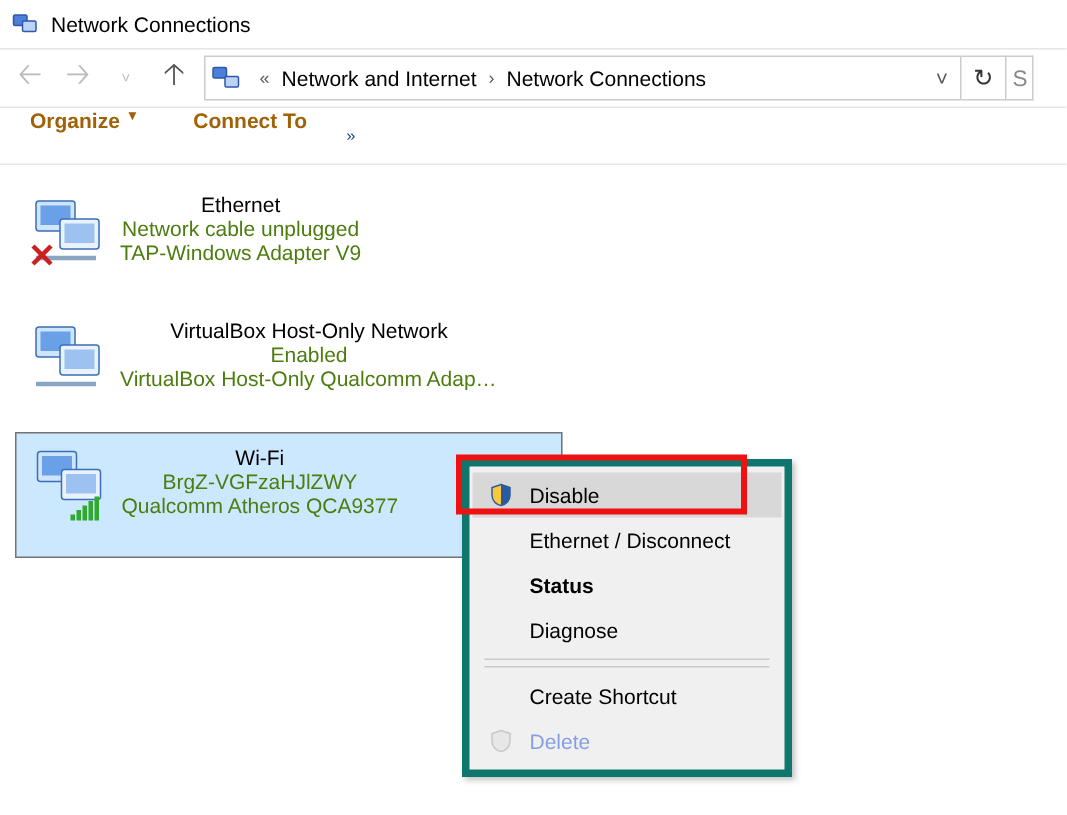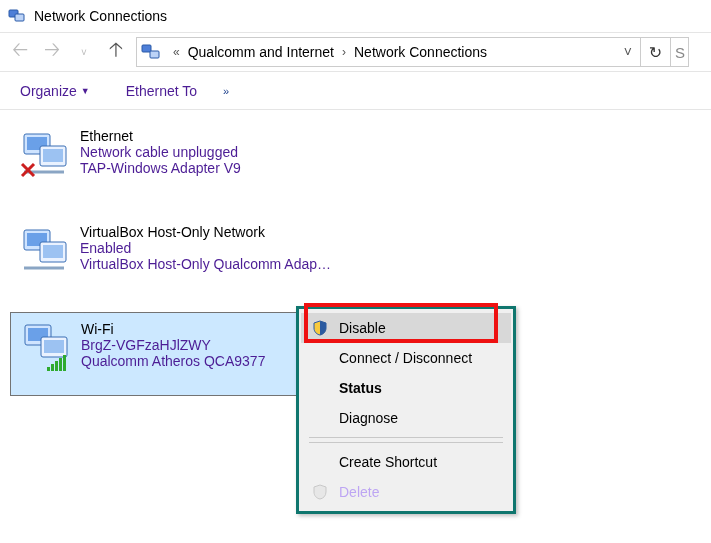--- a/index.html
+++ b/index.html
@@ -70,63 +70,65 @@
   }
   .cmd-bar {
     display:flex;
     align-items:center;
     height:38px;
     border-bottom:1px solid #e5e5e5;
     background:#fff;
     padding: 0 2px;
   }
   .cmd-item {
-    color:#4c1d95;
+    color:#a16207;
     padding: 0 18px;
     height:100%;
     display:flex;
-    align-items:center;
+    align-items:flex-start;
     cursor:default;
+    font-weight:bold;
   }
   .cmd-item .drop { font-size: 9px; margin-left:4px; }
   .cmd-overflow { color:#1a3e8b; padding:0 8px; font-size:11px;}
   .content {
     position: relative;
     padding: 10px 10px;
     display:flex;
     flex-wrap:wrap;
     align-content:flex-start;
-    gap: 12px;
+    gap: 0;
+    text-align: center;
   }
   .adapter {
     width: 365px;
     height: 84px;
     display:flex;
     align-items:flex-start;
     padding: 8px 8px 6px 8px;
   }
   .adapter.selected {
     background:#cce8ff;
     border:1px solid #737373;
   }
   .adapter .ico {
     width:54px;height:54px;flex-shrink:0;
     display:flex;align-items:center;justify-content:center;
     position:relative;
   }
   .adapter .txt { margin-left:8px; overflow:hidden; }
   .adapter .name { color:#000; white-space:nowrap; }
-  .adapter .l2, .adapter .l3 { color:#4c1d95; white-space:nowrap; overflow:hidden; text-overflow:ellipsis; }
+  .adapter .l2, .adapter .l3 { color:#4d7c0f; white-space:nowrap; overflow:hidden; text-overflow:ellipsis; }
   .context-menu {
     position:absolute;
-    left:296px;
+    left:308px;
     top:306px;
     width:220px;
     background:#f0f0f0;
-    border:3px solid #0f766e;
+    border:5px solid #0f766e;
     box-shadow: 2px 2px 4px rgba(0,0,0,0.25);
     padding: 4px 2px;
   }
   .ctx-item {
     height:30px;
     display:flex;
     align-items:center;
     padding:0 8px 0 8px;
     color:#000;
     white-space:nowrap;
@@ -167,36 +169,36 @@
   <div class="nav-arrow" style="font-size:10px;color:#bbb;">˅</div>
   <div class="nav-arrow up">🡡</div>
   <div class="addr-box">
     <span class="addr-icon">
       <svg width="20" height="18" viewBox="0 0 20 18">
         <rect x="1" y="2" width="9" height="7" rx="1" fill="#4e7fd8" stroke="#2a5aa8"></rect>
         <rect x="9" y="8" width="9" height="7" rx="1" fill="#bcd3f7" stroke="#2a5aa8"></rect>
       </svg>
     </span>
     <span class="addr-chev">«</span>
-    <span class="addr-seg">Qualcomm and Internet</span>
+    <span class="addr-seg">Network and Internet</span>
     <span class="addr-chev">›</span>
     <span class="addr-seg">Network Connections</span>
     <span class="addr-drop">˅</span>
   </div>
   <div class="refresh-btn">↻</div>
   <div class="search-edge">S</div>
 </div>
 
 <div class="cmd-bar">
   <div class="cmd-item">
     <span>Organize</span>
     <span class="drop">▼</span>
   </div>
   <div class="cmd-item">
-    <span>Ethernet To</span>
+    <span>Connect To</span>
   </div>
   <div class="cmd-overflow">
     <span>»</span>
   </div>
 </div>
 
 <div class="content">
 
   <div class="adapter">
     <div class="ico">
@@ -265,34 +267,34 @@
   <div class="ctx-item hover">
     <span class="shield">
       <svg width="16" height="16" viewBox="0 0 16 16">
           <path d="M8 1 L14 3 V8 C14 12 11 14.5 8 15 C5 14.5 2 12 2 8 V3 Z" fill="#f8c93c" stroke="#2b5aa0"></path>
           <path d="M8 1 L14 3 V8 C14 12 11 14.5 8 15 Z" fill="#2b5aa0"></path>
         </svg>
     </span>
     <span>Disable</span>
   </div>
   <div class="ctx-item noicon">
-    <span>Connect / Disconnect</span>
+    <span>Ethernet / Disconnect</span>
   </div>
   <div class="ctx-item noicon bold">
     <span>Status</span>
   </div>
   <div class="ctx-item noicon">
     <span>Diagnose</span>
   </div>
   <div class="ctx-sep"></div>
   <div class="ctx-sep"></div>
   <div class="ctx-item noicon">
     <span>Create Shortcut</span>
   </div>
-  <div class="ctx-item" style="color:#8b5cf6;opacity:.5;">
+  <div class="ctx-item" style="color:#1d4ed8;opacity:.5;">
     <span class="shield">
       <svg width="16" height="16" viewBox="0 0 16 16">
           <path d="M8 1 L14 3 V8 C14 12 11 14.5 8 15 C5 14.5 2 12 2 8 V3 Z" fill="#e0e0e0" stroke="#a0a0a0"></path>
         </svg>
     </span>
     <span>Delete</span>
   </div>
 </div>
 
 <div class="highlight-box"></div>

